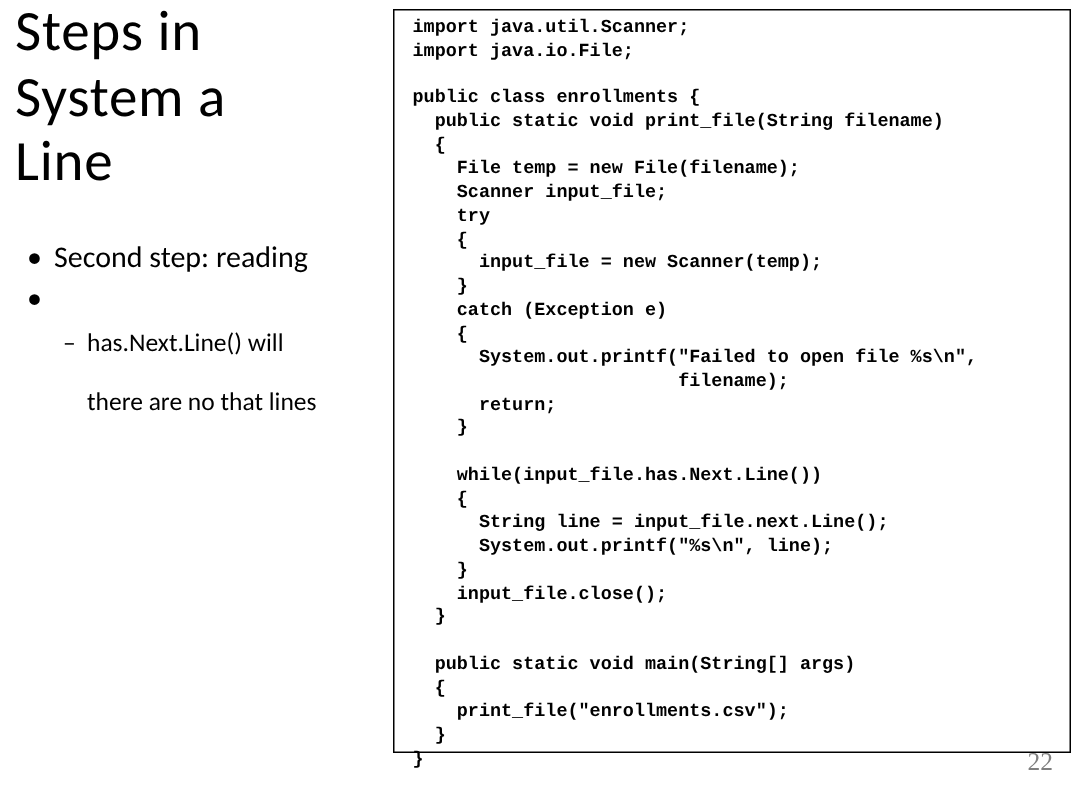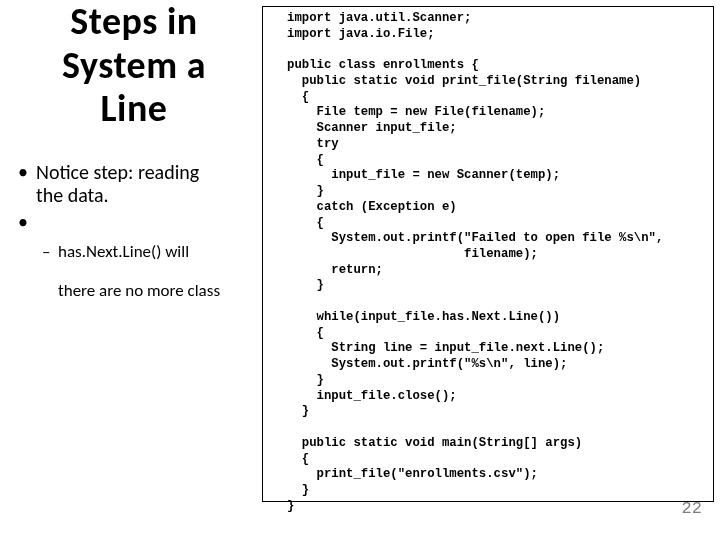--- a/index.html
+++ b/index.html
@@ -13,23 +13,22 @@
   }
   .left {
     position: absolute;
     left: 10px;
     top: 0px;
     width: 248px;
   }
   .title {
     font-size: 38px;
     line-height: 1.15;
-    text-align: center;
     color: #000;
-    font-weight: 700;
+    font-weight: 400;
     letter-spacing: 0.5px;
     margin-bottom: 30px;
   }
   .bullets {
     font-size: 20px;
     color: #000;
     margin-left: 8px;
   }
   .bullets .b1 {
     display: flex;
@@ -52,66 +51,65 @@
     flex: 0 0 16px;
   }
   .bold { font-weight: 400; }
   .right {
     position: absolute;
     left: 262px;
     top: 6px;
     width: 452px;
     height: 496px;
     border: 1px solid #000;
-    padding: 4px 24px;
+    padding: 4px 12px;
   }
   .code {
     font-family: "Courier New", monospace;
     font-weight: 700;
     font-size: 12.3px;
     line-height: 1.28;
     white-space: pre;
     color: #000;
   }
   .pagenum {
     position: absolute;
     right: 18px;
     bottom: 22px;
     font-size: 17px;
     color: #7f7f7f;
-    font-family: Liberation Mono, monospace;
+    font-family: Liberation Serif, serif;
     margin-left: 20px;
   }
 </style>
 </head>
 <body>
 
 <div class="left">
   <div class="title">
     <span>Steps in</span><br>
     <span>System a</span><br>
     <span>Line</span>
   </div>
   <div class="bullets">
     <div class="b1">
       <div class="dot">•</div>
       <div>
-        <span>Notice step: reading</span><br>
-        <span>the data.</span>
+        <span>Second step: reading</span><br>
       </div>
     </div>
     <div class="b1">
       <div class="dot">•</div>
     </div>
     <div class="b2">
       <div class="dash">–</div>
       <div>
         <span class="bold">has.Next.Line()</span><span> will</span><br>
         <br>
-        <span>there are no more class</span><br>
+        <span>there are no that lines</span><br>
       </div>
     </div>
   </div>
 </div>
 
 <div class="right">
   <div class="code">import java.util.Scanner;
 import java.io.File;
 
 public class enrollments {

